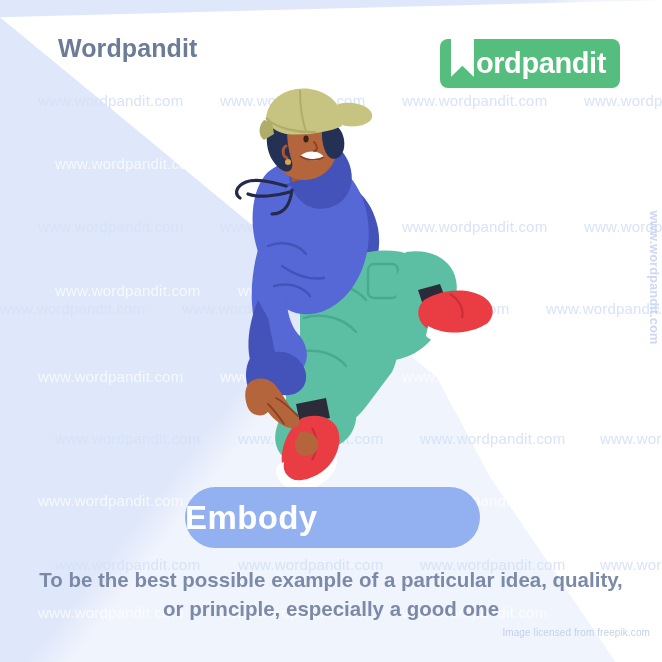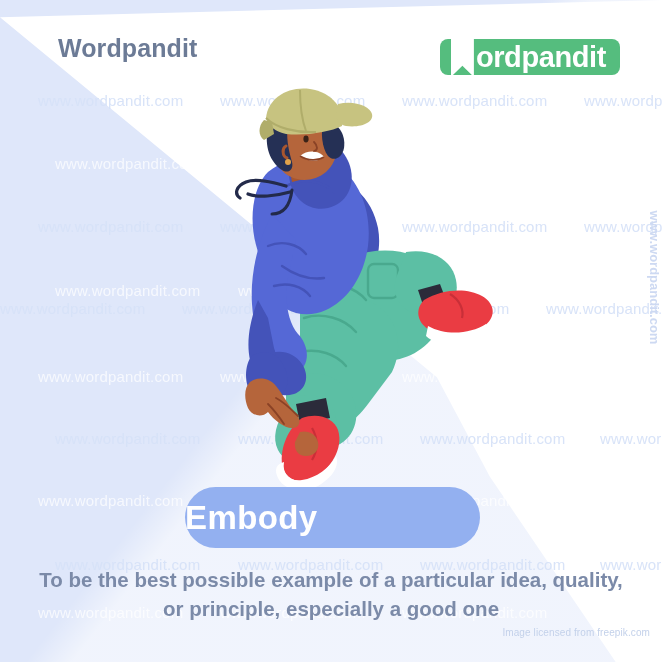--- a/index.html
+++ b/index.html
@@ -92,21 +92,21 @@
     color: #5f7090;
     line-height: 1;
     margin-top: 12px;
   }
 
   
   .logo {
     position: absolute;
     right: 42px;
     top: 39px;
-    height: 36px;
+    height: 49px;
     min-width: 164px;
     background: #55bd7e;
     border-radius: 8px;
     z-index: 7;
     display: flex;
     align-items: center;
   }
   .logo-text {
     color: #ffffff;
     font-size: 29px;

